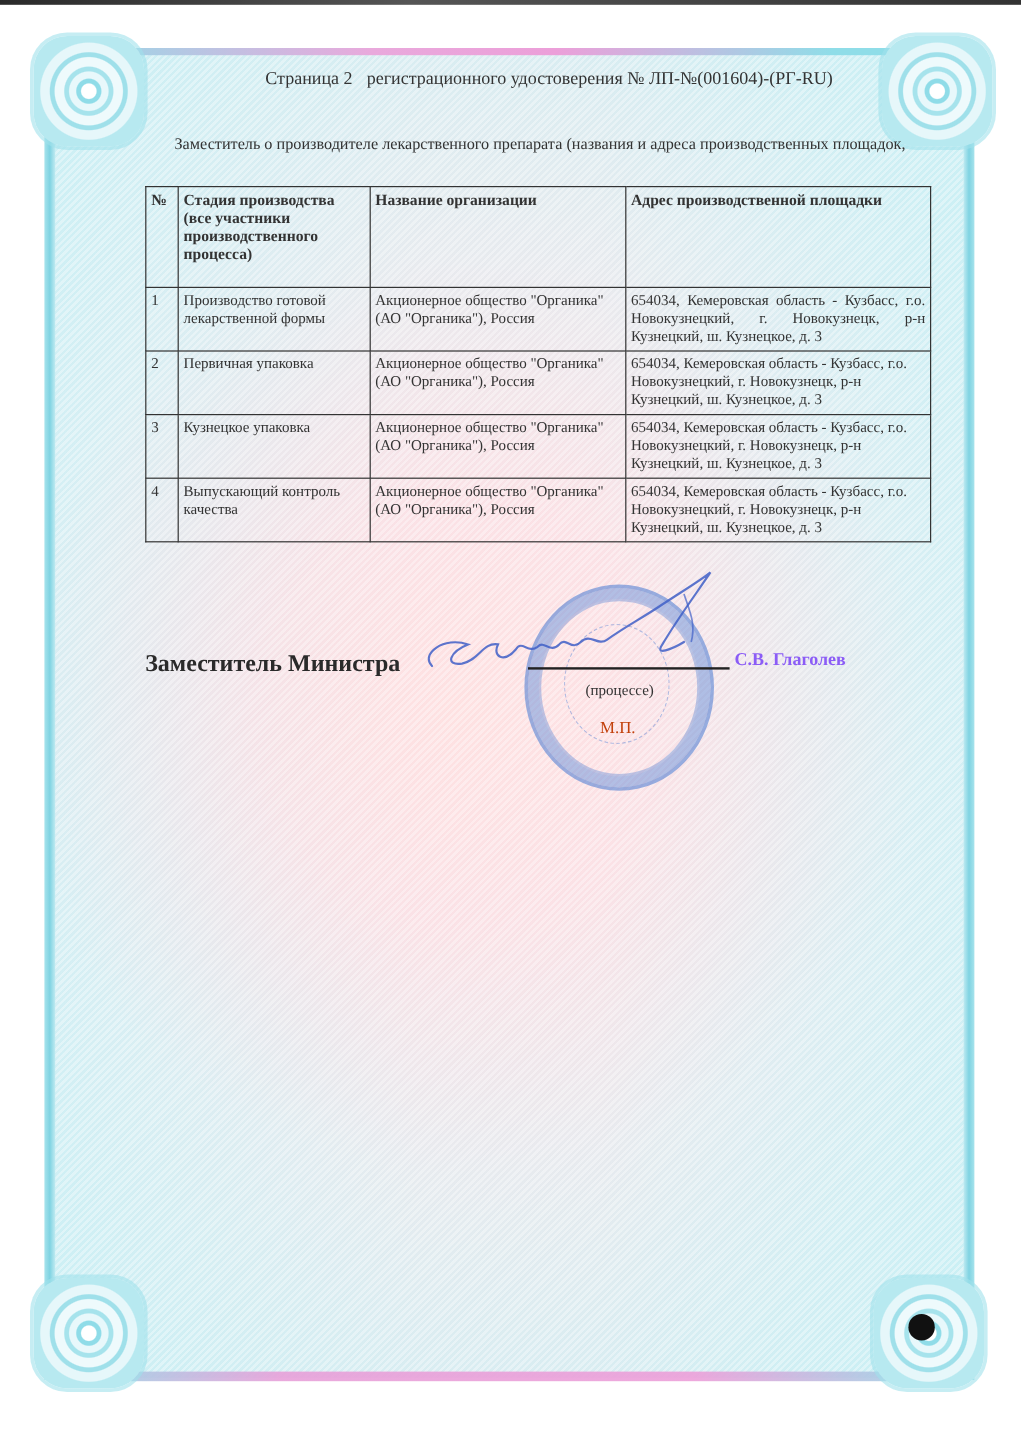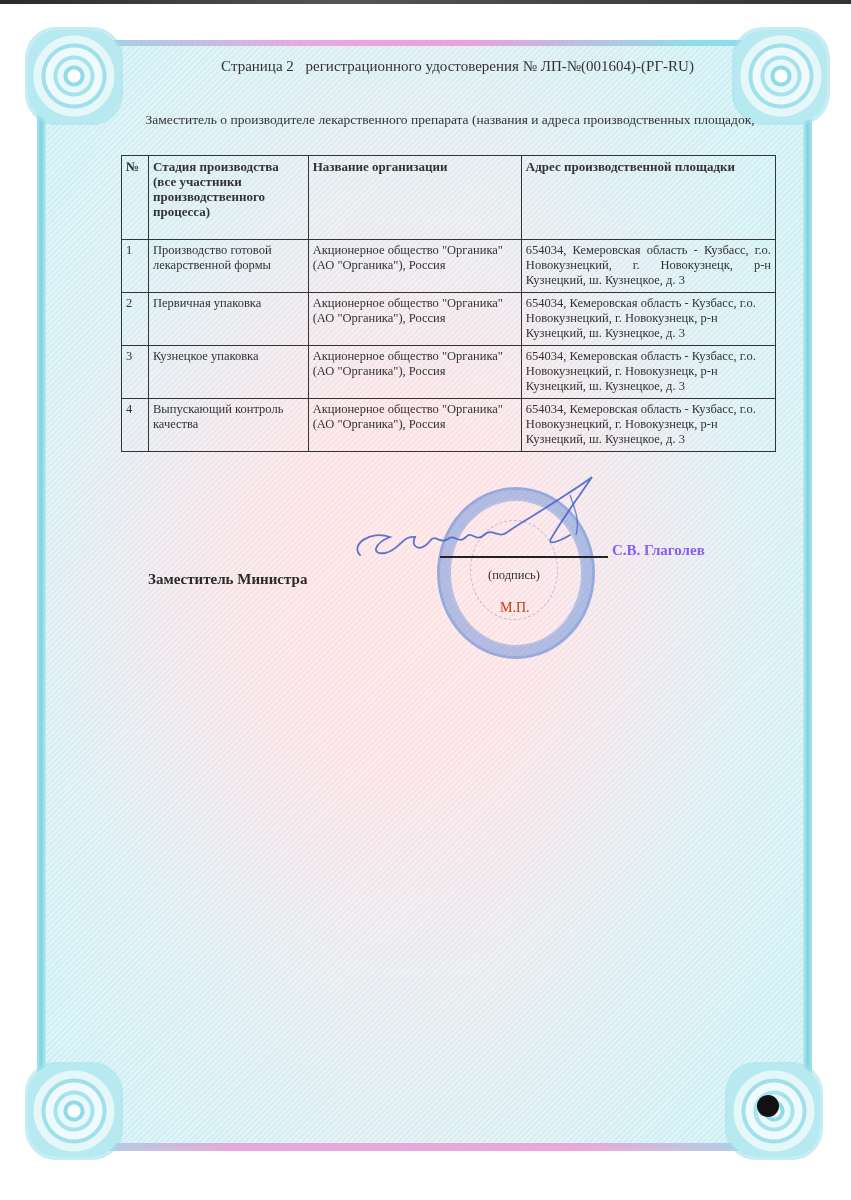--- a/index.html
+++ b/index.html
@@ -57,21 +57,21 @@
     border:1.2px solid #333; vertical-align:top; padding:3px 4px 4px 4px; text-align:left;
   }
   table.mfr th { font-weight:bold; font-size:13px; }
   table.mfr .c0 { width:18px; }
   table.mfr .c1 { width:151px;margin-top:44px; }
   table.mfr .c2 { width:205px; }
   table.mfr .c3 { width:246px; }
   table.mfr .hdr-row th { height:76px; }
   table.mfr .addr { text-align:justify; }
 
-  .sig-role { position:absolute; left:121px; top:571px; font-size:15px; font-weight:bold; color:#2a2a2a;margin-left:27px; }
+  .sig-role { position:absolute; left:121px; top:542px; font-size:20px; font-weight:bold; color:#2a2a2a; }
   .sig-name { position:absolute; left:612px; top:542px; font-size:15px; font-weight:bold; color:#8b5cf6; }
   .sig-line { position:absolute; left:440px; top:556px; width:168px; height:1.5px; background:#222; }
   .sig-caption { position:absolute; left:488px; top:568px; font-size:12.5px; color:#333; }
   .mp { position:absolute; left:500px; top:600px; font-size:14px; color:#c2410c; }
   .stamp {
     position:absolute; left:437px; top:487px; width:152px; height:166px; border-radius:50%;
     border:3px solid rgba(70,120,210,0.55);
     box-shadow: inset 0 0 0 9px rgba(120,160,230,0.15), inset 0 0 0 11px rgba(70,120,210,0.35);
   }
   .stamp-inner { position:absolute; left:470px; top:520px; width:86px; height:98px; border-radius:50%; border:1.5px dashed rgba(70,120,210,0.4); }
@@ -140,14 +140,14 @@
 <div class="stamp-inner"></div>
 
 <svg class="signature" width="300" height="110" viewBox="0 0 300 110">
   <path d="M30 80 C 20 70, 40 55, 60 62 C 45 68, 40 80, 55 78 C 70 75, 72 60, 85 62 C 80 72, 90 78, 100 66 C 105 58, 110 70, 118 64 C 124 58, 128 70, 136 62 C 142 55, 146 68, 154 60 C 162 52, 168 64, 176 58 C 190 48, 205 40, 220 30 C 235 20, 255 8, 262 2 C 250 20, 235 40, 222 62 C 215 72, 230 66, 240 60" fill="none" stroke="#3f5fc7" stroke-width="1.8" stroke-linecap="round" opacity="0.85"></path>
   <path d="M240 20 C 245 35, 250 45, 246 60" fill="none" stroke="#3f5fc7" stroke-width="1.4" opacity="0.7"></path>
 </svg>
 
 <div class="sig-role">Заместитель Министра</div>
 <div class="sig-line"></div>
 <div class="sig-name">С.В. Глаголев</div>
-<div class="sig-caption">(подпись)</div>
+<div class="sig-caption">(процессе)</div>
 <div class="mp">М.П.</div>
 
 </body></html>

